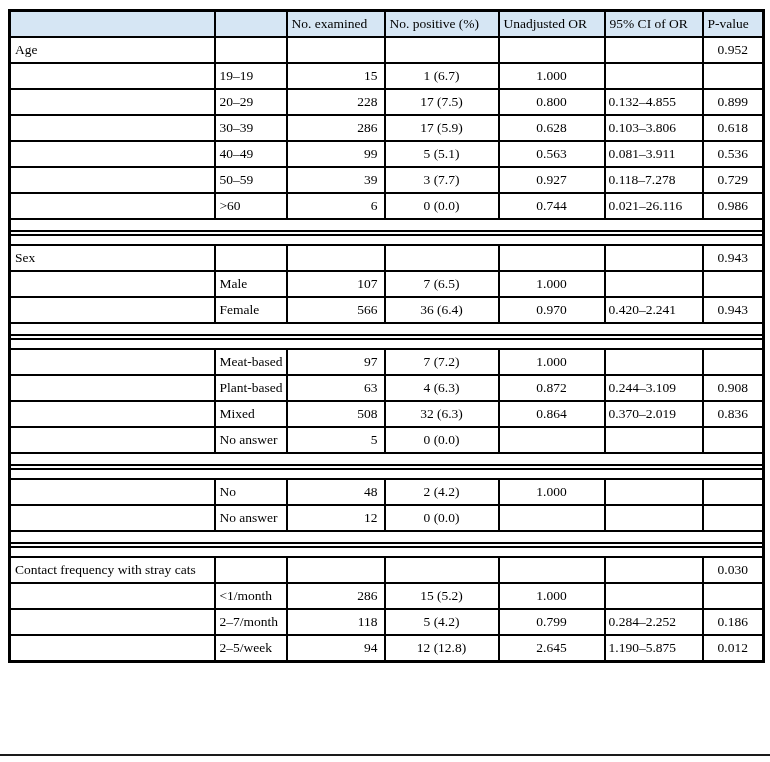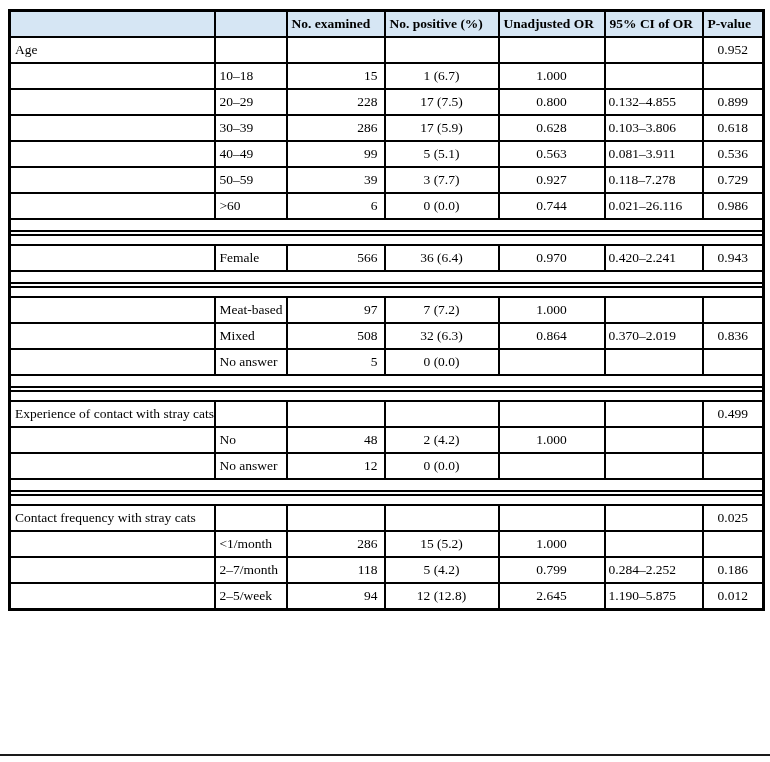--- a/index.html
+++ b/index.html
@@ -24,21 +24,21 @@
     font-size: 13.5px;
     color: #000;
     padding: 0 4px;
     height: 24px;
     overflow: hidden;
     white-space: nowrap;
     vertical-align: middle;
   }
   table.stats th {
     background: #d6e6f4;
-    font-weight: bold;
+    font-weight: normal;
     text-align: left;
     height: 24px;
   }
   
   .a-left   { text-align: left; }
   .a-right  { text-align: right; padding-right: 6px !important; }
   .a-center { text-align: center; }
   .ci-col   { text-align: left; padding-left: 3px !important; }
 
   
@@ -101,21 +101,21 @@
           <td class="a-left">Age</td>
           <td class="a-left"></td>
           <td class="a-right"></td>
           <td class="a-center"></td>
           <td class="a-center"></td>
           <td class="ci-col"></td>
           <td class="a-center">0.952</td>
         </tr>
         <tr>
           <td class="a-left"></td>
-          <td class="a-left">10–18</td>
+          <td class="a-left">19–19</td>
           <td class="a-right">15</td>
           <td class="a-center">1 (6.7)</td>
           <td class="a-center">1.000</td>
           <td class="ci-col"></td>
           <td class="a-center"></td>
         </tr>
         <tr>
           <td class="a-left"></td>
           <td class="a-left">20–29</td>
           <td class="a-right">228</td>
@@ -159,20 +159,38 @@
           <td class="a-center">0.744</td>
           <td class="ci-col">0.021–26.116</td>
           <td class="a-center">0.986</td>
         </tr>
         <tr>
           <td colspan="7" class="sep">
             <div class="sep-inner"></div>
           </td>
         </tr>
         <tr>
+          <td class="a-left">Sex</td>
+          <td class="a-left"></td>
+          <td class="a-right"></td>
+          <td class="a-center"></td>
+          <td class="a-center"></td>
+          <td class="ci-col"></td>
+          <td class="a-center">0.943</td>
+        </tr>
+        <tr>
+          <td class="a-left"></td>
+          <td class="a-left">Male</td>
+          <td class="a-right">107</td>
+          <td class="a-center">7 (6.5)</td>
+          <td class="a-center">1.000</td>
+          <td class="ci-col"></td>
+          <td class="a-center"></td>
+        </tr>
+        <tr>
           <td class="a-left"></td>
           <td class="a-left">Female</td>
           <td class="a-right">566</td>
           <td class="a-center">36 (6.4)</td>
           <td class="a-center">0.970</td>
           <td class="ci-col">0.420–2.241</td>
           <td class="a-center">0.943</td>
         </tr>
         <tr>
           <td colspan="7" class="sep">
@@ -183,20 +201,29 @@
           <td class="a-left"></td>
           <td class="a-left">Meat-based</td>
           <td class="a-right">97</td>
           <td class="a-center">7 (7.2)</td>
           <td class="a-center">1.000</td>
           <td class="ci-col"></td>
           <td class="a-center"></td>
         </tr>
         <tr>
           <td class="a-left"></td>
+          <td class="a-left">Plant-based</td>
+          <td class="a-right">63</td>
+          <td class="a-center">4 (6.3)</td>
+          <td class="a-center">0.872</td>
+          <td class="ci-col">0.244–3.109</td>
+          <td class="a-center">0.908</td>
+        </tr>
+        <tr>
+          <td class="a-left"></td>
           <td class="a-left">Mixed</td>
           <td class="a-right">508</td>
           <td class="a-center">32 (6.3)</td>
           <td class="a-center">0.864</td>
           <td class="ci-col">0.370–2.019</td>
           <td class="a-center">0.836</td>
         </tr>
         <tr>
           <td class="a-left"></td>
           <td class="a-left">No answer</td>
@@ -205,29 +232,20 @@
           <td class="a-center"></td>
           <td class="ci-col"></td>
           <td class="a-center"></td>
         </tr>
         <tr>
           <td colspan="7" class="sep">
             <div class="sep-inner"></div>
           </td>
         </tr>
         <tr>
-          <td class="a-left">Experience of contact with stray cats</td>
-          <td class="a-left"></td>
-          <td class="a-right"></td>
-          <td class="a-center"></td>
-          <td class="a-center"></td>
-          <td class="ci-col"></td>
-          <td class="a-center">0.499</td>
-        </tr>
-        <tr>
           <td class="a-left"></td>
           <td class="a-left">No</td>
           <td class="a-right">48</td>
           <td class="a-center">2 (4.2)</td>
           <td class="a-center">1.000</td>
           <td class="ci-col"></td>
           <td class="a-center"></td>
         </tr>
         <tr>
           <td class="a-left"></td>
@@ -243,21 +261,21 @@
             <div class="sep-inner"></div>
           </td>
         </tr>
         <tr>
           <td class="a-left">Contact frequency with stray cats</td>
           <td class="a-left"></td>
           <td class="a-right"></td>
           <td class="a-center"></td>
           <td class="a-center"></td>
           <td class="ci-col"></td>
-          <td class="a-center">0.025</td>
+          <td class="a-center">0.030</td>
         </tr>
         <tr>
           <td class="a-left"></td>
           <td class="a-left">&lt;1/month</td>
           <td class="a-right">286</td>
           <td class="a-center">15 (5.2)</td>
           <td class="a-center">1.000</td>
           <td class="ci-col"></td>
           <td class="a-center"></td>
         </tr>

